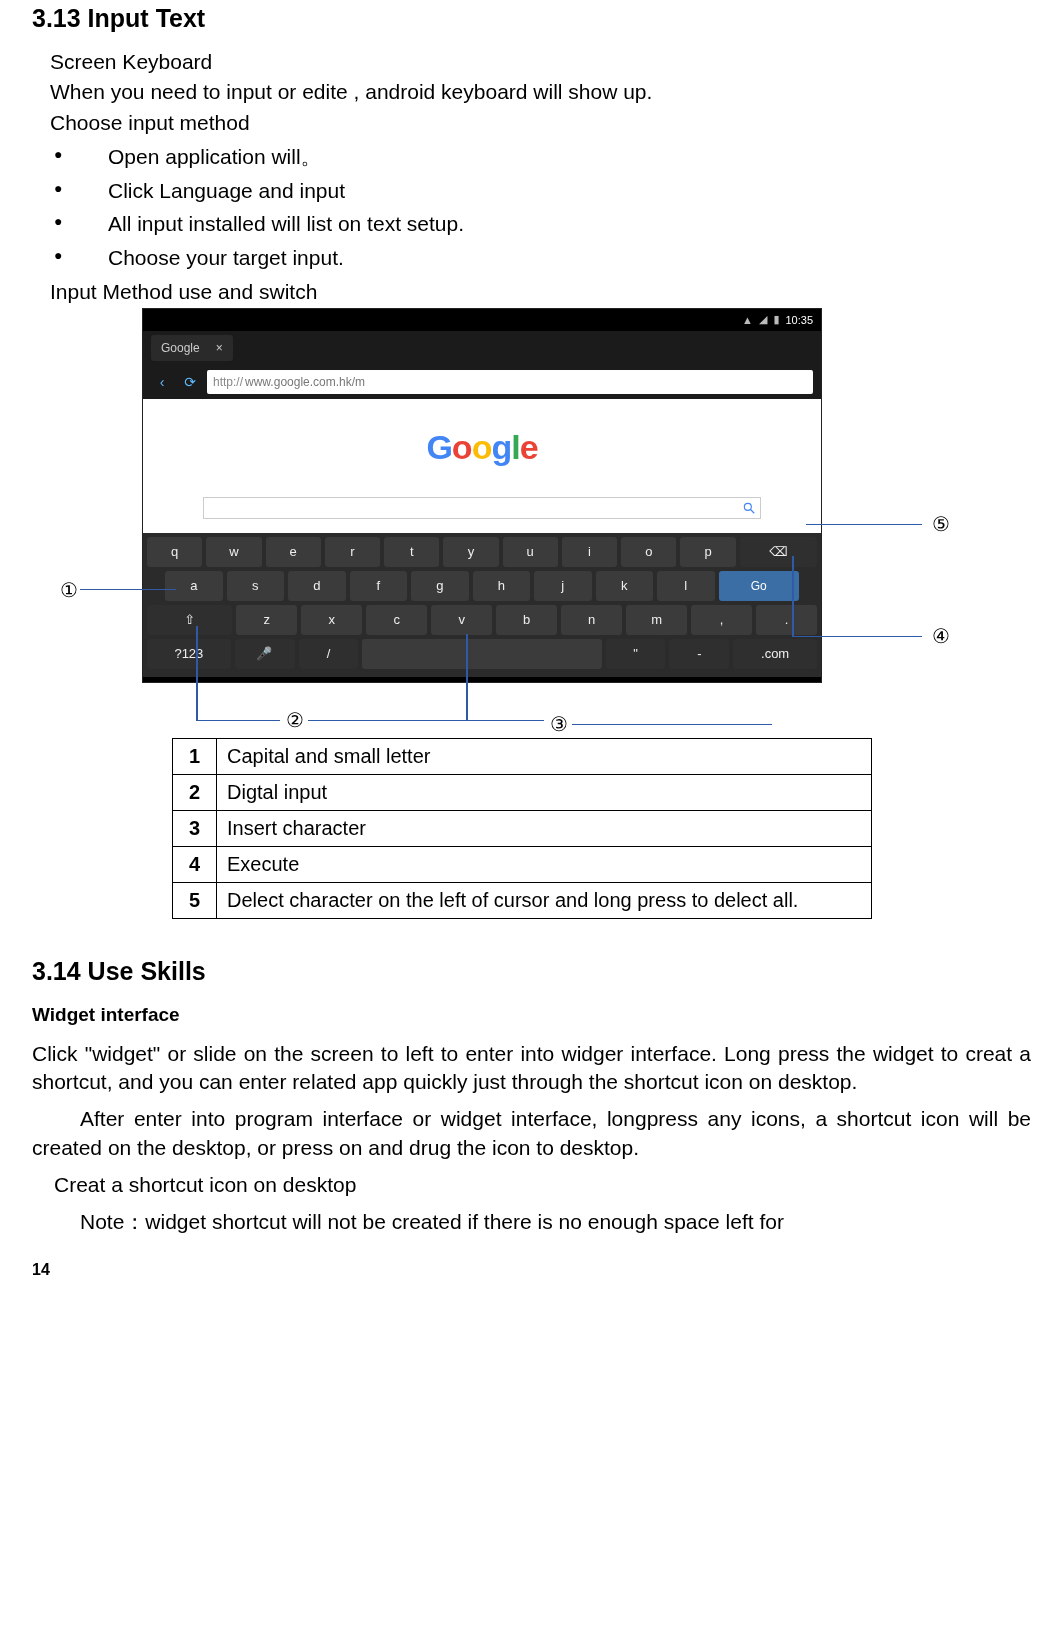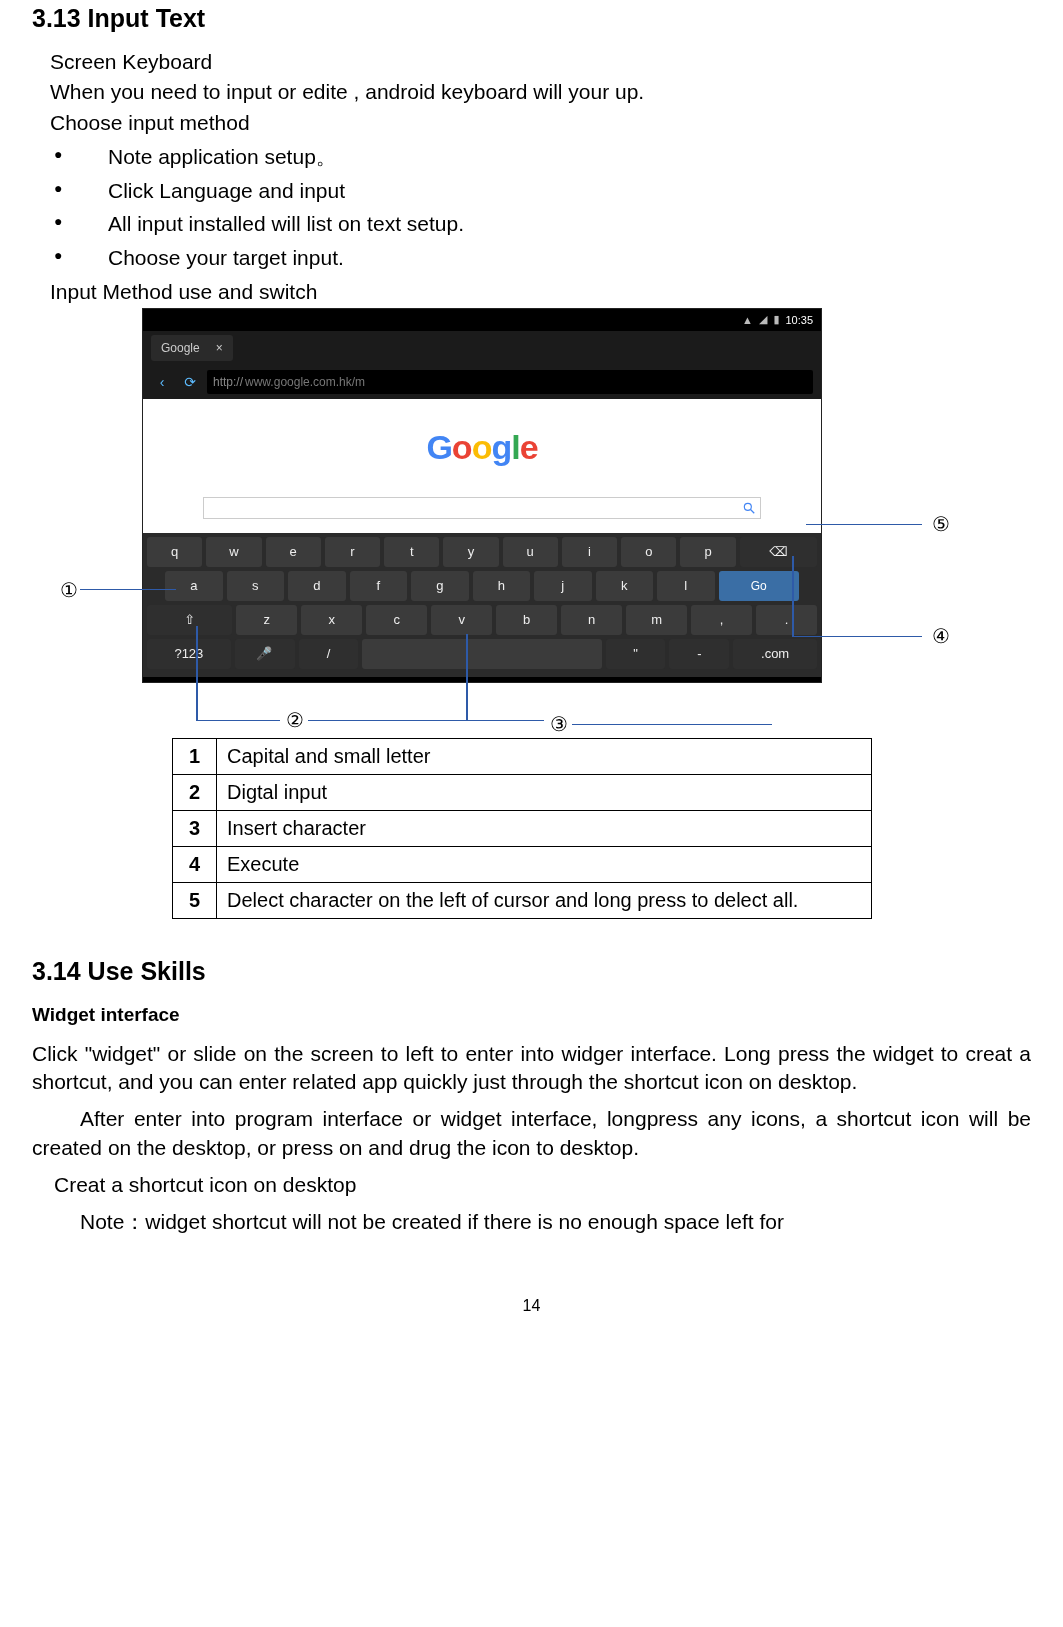--- a/index.html
+++ b/index.html
@@ -100,21 +100,21 @@
     gap: 6px;
   }
   .url-back, .url-lock {
     width: 22px; height: 22px;
     display: flex; align-items: center; justify-content: center;
     color: #5dbcff; font-size: 14px;
   }
   .url-field {
     flex: 1;
     height: 24px;
-    background: #000000;
+    background: #ffffff;
     color: #777;
     font-size: 12px;
     display: flex;
     align-items: center;
     padding: 0 6px;
     border-radius: 2px;
     text-align: right;
   }
   .url-field .pfx { color: #888; margin-right: 2px; }
   .content-area {
@@ -200,38 +200,39 @@
   .sect-gap { height: 34px; }
   .para {
     font-size: 21px;
     line-height: 1.38;
     text-align: justify;
     margin: 8px 0;
   }
   .indent1 { text-indent: 22px; }
   .indent2 { text-indent: 48px; }
   .pagenum {
-    text-align: center;
+    text-align: left;
     font-size: 16px;
-    margin-top: 60px;
+    margin-top: 24px;
+    font-weight: bold;
   }
 </style>
 </head>
 <body>
 
 <div class="page">
 
   <h2 class="section">3.13 Input Text</h2>
 
   <div class="body-block">
     <div class="bold">Screen Keyboard</div>
-    <div>When you need to input or edite , android keyboard will your up.</div>
+    <div>When you need to input or edite , android keyboard will show up.</div>
     <div class="bold">Choose input method</div>
     <ul class="bullets">
-      <li>Note application setup。</li>
+      <li>Open application will。</li>
       <li>Click Language and input</li>
       <li>All input installed will list on text setup.</li>
       <li> Choose your target input.</li>
     </ul>
     <div class="bold">Input Method use and switch</div>
   </div>
 
   <div class="figure-wrap">
 
     <div class="screenshot">

